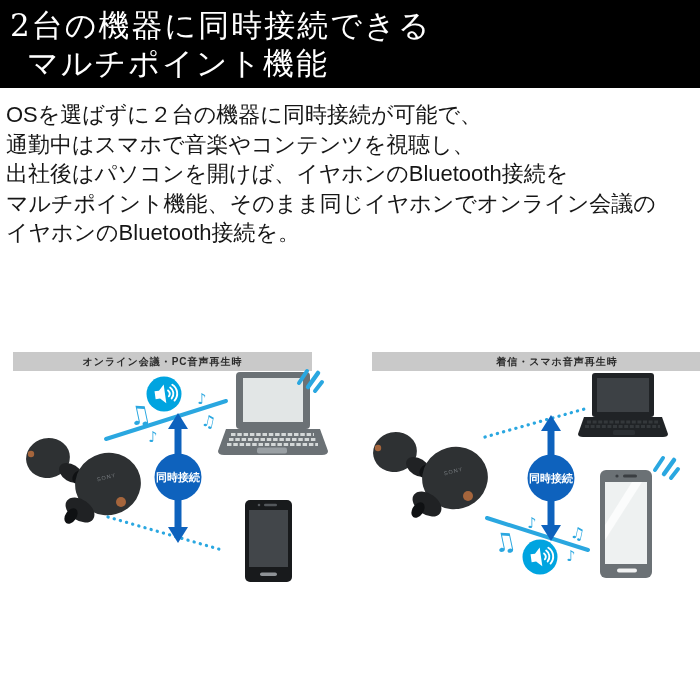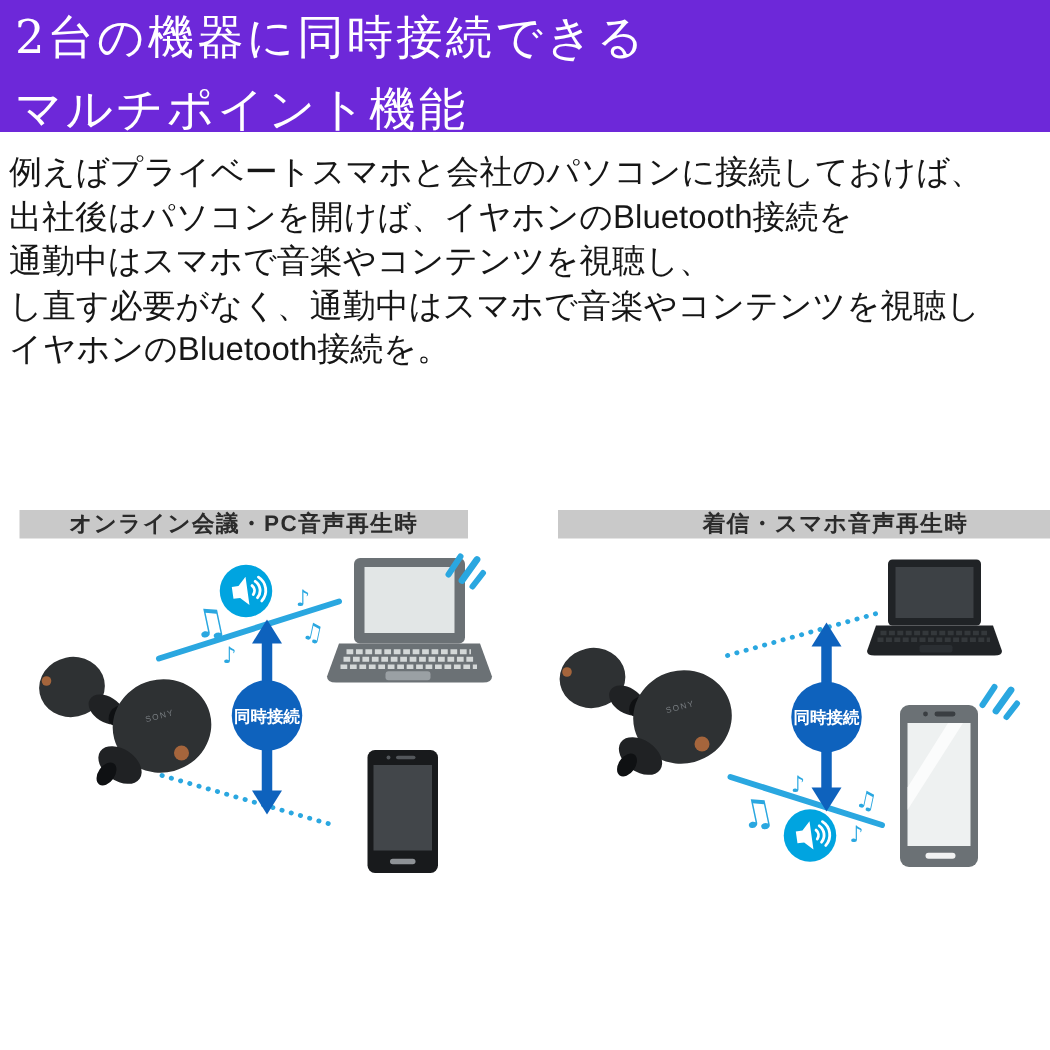--- a/index.html
+++ b/index.html
@@ -1,57 +1,57 @@
 <!DOCTYPE html>
 <html><head>
 <meta charset="utf-8">
 <style>
   html,body{margin:0;padding:0;}
   body{width:700px;height:700px;background:#ffffff;position:relative;overflow:hidden;
        font-family:"Liberation Sans",sans-serif;}
   .page{position:absolute;inset:0;width:700px;height:700px;background:#fff;}
 
   
-  .banner{position:absolute;left:0;top:0;width:700px;height:88px;background:#6d28d9;
+  .banner{position:absolute;left:0;top:0;width:700px;height:88px;background:#000000;
           color:#ffffff;padding:11px;box-sizing:border-box;}
   .banner .t{font-family:"DejaVu Serif","Liberation Serif",serif;font-size:31px;
              line-height:38px;letter-spacing:2px;white-space:nowrap;}
   .banner .t1{position:absolute;left:10px;top:6px;}
-  .banner .t2{position:absolute;left:10px;top:44px;margin-top:10px;}
+  .banner .t2{position:absolute;left:27px;top:44px;}
 
   
   .intro{position:absolute;left:6px;top:100px;width:694px;color:#161616;}
   .intro .line{font-size:22px;line-height:29.5px;white-space:nowrap;letter-spacing:0px;}
 
   
   .panel{position:absolute;top:340px;width:345px;height:285px;}
   .panel.left{left:0;}
   .panel.right{left:355px;}
-  .panel-header{position:absolute;top:0;height:19px;background:#c9c9c9;
+  .panel-header{position:absolute;top:12px;height:19px;background:#c9c9c9;
                 display:flex;align-items:center;justify-content:center;
-                font-size:15px;font-weight:bold;color:#2b2b2b;letter-spacing:1px;}
+                font-size:10px;font-weight:bold;color:#2b2b2b;letter-spacing:1px;}
   .panel.left .panel-header{left:13px;width:299px;}
   .panel.right .panel-header{left:17px;width:370px;}
   .scene{position:absolute;left:0;top:20px;width:345px;height:245px;}
 </style>
 </head>
 <body>
 
 <div class="page">
 
   <div class="banner">
     <div class="t t1">2台の機器に同時接続できる</div>
     <div class="t t2">マルチポイント機能</div>
   </div>
 
   <div class="intro">
-    <div class="line">例えばプライベートスマホと会社のパソコンに接続しておけば、</div>
+    <div class="line">OSを選ばずに２台の機器に同時接続が可能で、</div>
+    <div class="line">通勤中はスマホで音楽やコンテンツを視聴し、</div>
     <div class="line">出社後はパソコンを開けば、イヤホンのBluetooth接続を</div>
-    <div class="line">通勤中はスマホで音楽やコンテンツを視聴し、</div>
-    <div class="line">し直す必要がなく、通勤中はスマホで音楽やコンテンツを視聴し</div>
+    <div class="line">マルチポイント機能、そのまま同じイヤホンでオンライン会議の</div>
     <div class="line">イヤホンのBluetooth接続を。</div>
   </div>
 
   <div class="panel left">
     <div class="panel-header">オンライン会議・PC音声再生時</div>
 
     <svg class="scene" viewBox="0 0 345 245">
       <defs>
 
         <g id="earbudsPair">

